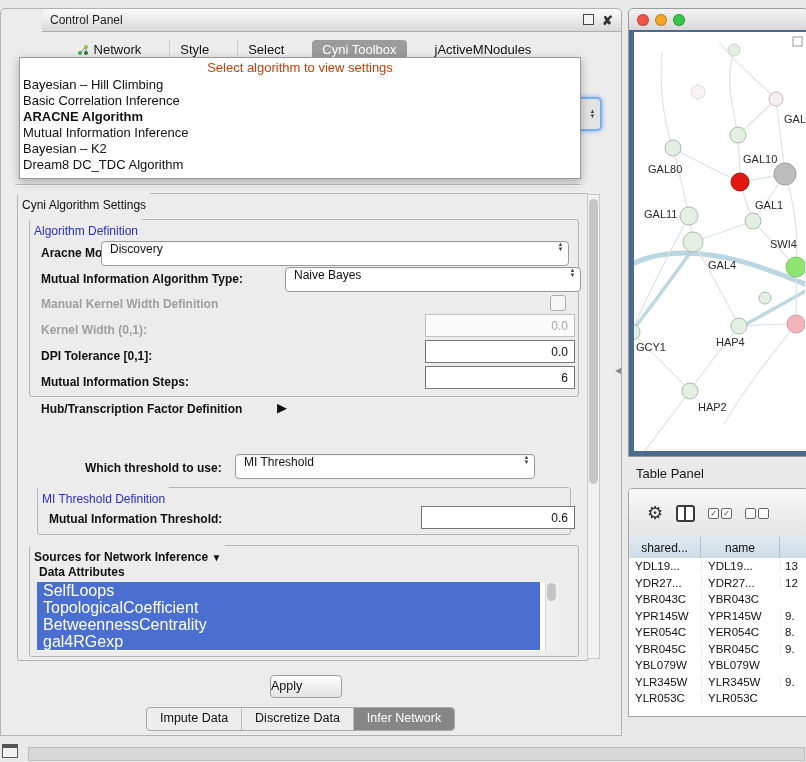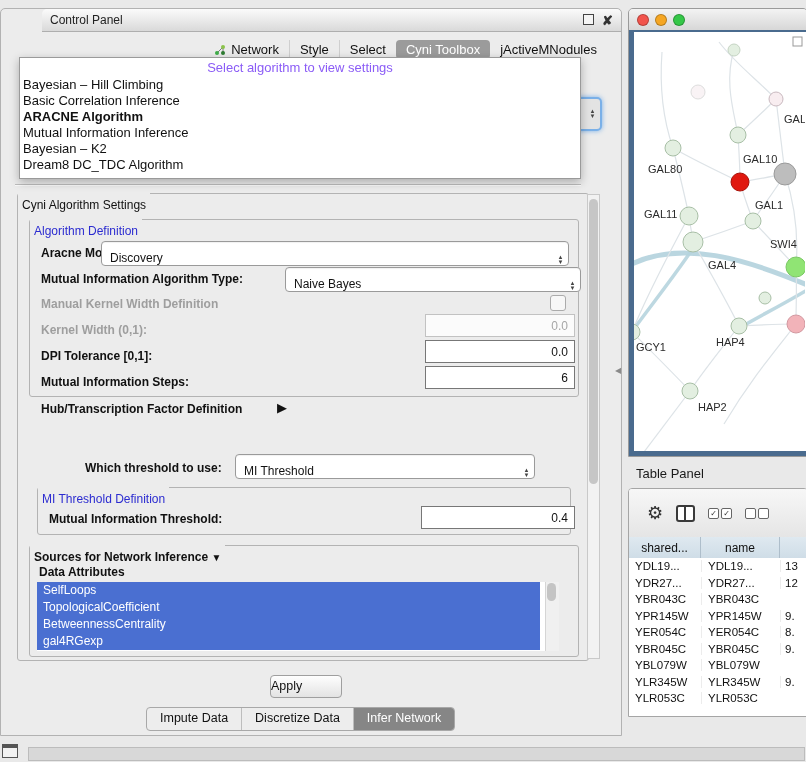--- a/index.html
+++ b/index.html
@@ -16,68 +16,68 @@
   .titlebar{position:absolute;left:0;top:0;right:0;height:22px;
     background:linear-gradient(#fbfbfb,#d9d9d9);border-bottom:1px solid #aeaeae;
     border-radius:5px 5px 0 0;display:flex;align-items:center;padding:0 8px;margin-left:41px;}
   .titlebar .title{flex:1;font-size:12px;color:#222}
   .win-btn{margin-left:8px;color:#333;cursor:default;font-size:11px;line-height:11px}
   .float-box{display:inline-block;width:9px;height:9px;border:1.5px solid #444;background:#f4f4f4}
   .close-x{font-weight:bold;font-size:13px}
 
   
   .tabrow{position:absolute;left:0;right:14px;top:30px;height:21px;display:flex;
-    justify-content:flex-end;align-items:center;font-size:13px;gap:0}
+    justify-content:center;align-items:center;font-size:13px;gap:18px}
   .tab{padding:2px 10px;display:flex;align-items:center;gap:5px;border-left:1px solid #cfcfcf}
   .tab:first-child{border-left:none}
   .tab.selected{background:var(--tab_selected_gray,#9b9b9b);color:#fff;border-radius:4px;border-left:none}
   .tab.selected + .tab{border-left:none}
 
   
   #algo-popup{left:18px;top:48px;width:560px;height:120px;background:#fff;
     border:1px solid #9a9a9a;box-shadow:0 3px 9px rgba(0,0,0,.28);z-index:40;font-size:13px}
-  .popup-placeholder{height:19px;line-height:19px;text-align:center;color:#8b5cf6}
+  .popup-placeholder{height:19px;line-height:19px;text-align:center;color:#c2410c}
   .popup-item{height:16px;line-height:16px;padding-left:3px;color:#111}
   .popup-item.selected{font-weight:bold}
 
   
   #combo-fragment{left:558px;top:88px;width:39px;height:30px;background:#e3e3e3;
     border:2px solid var(--focus_ring,#7ab0e8);border-radius:5px;
     box-shadow:0 0 5px var(--focus_ring,#7ab0e8);z-index:5;display:flex;align-items:center;justify-content:flex-end}
   .etched{border-top:1px solid #bdbdbd;border-bottom:1px solid #fbfbfb;height:0}
 
   
   .group{position:absolute;border:1px solid #b3b3b3;border-radius:3px}
   .group-title{position:absolute;top:-8px;left:0;background:#ececec;padding:12px 4px;
     font-size:12px;white-space:nowrap}
   .group-title.blue{color:var(--accent_blue,#2b2bd0)}
   .group-title.green{color:var(--accent_green,#19c919)}
 
   .flabel{position:absolute;font-weight:bold;font-size:12px;height:14px;line-height:14px;white-space:nowrap}
   .flabel.disabled{color:#9e9e9e}
 
   .combo{position:absolute;height:23px;background:#fff;border:1px solid #9a9a9a;
-    border-radius:4px;display:flex;align-items:flex-end;box-shadow:inset 0 1px 1px rgba(0,0,0,.06)}
+    border-radius:4px;display:flex;align-items:flex-start;box-shadow:inset 0 1px 1px rgba(0,0,0,.06)}
   .combo-text{flex:1;padding-left:8px;font-size:12px;white-space:nowrap;overflow:hidden}
   .combo-arrows{width:15px;display:flex;flex-direction:column;align-items:center;
     justify-content:center;font-size:6px;line-height:5px;color:#444}
 
   .tfield{position:absolute;height:21px;background:#fff;border:1px solid #777;
     display:flex;align-items:center;justify-content:flex-end;padding-right:6px;font-size:12px}
   .tfield.disabled{border-color:#c2c2c2;color:#a6a6a6;background:#fbfbfb}
 
   .checkbox{position:absolute;width:14px;height:14px;border:1px solid #ababab;
     background:#f7f7f7;border-radius:3px}
 
   .tri{position:absolute;font-size:11px;color:#111}
 
   
   #attr-list{position:absolute;left:36px;top:573px;width:522px;height:69px;background:#fff;overflow:hidden}
   .attr-row{height:17px;line-height:17px;background:var(--selection_blue,#4a6fd1);
-    color:#fff;padding-left:6px;font-size:12px;width:503px;box-sizing:border-box}
+    color:#fff;padding-left:6px;font-size:16px;width:503px;box-sizing:border-box}
   .list-scroll{position:absolute;right:0;top:0;width:13px;height:69px;background:#f0f0f0;border-left:1px solid #d5d5d5}
   .list-thumb{position:absolute;left:1px;top:1px;width:9px;height:18px;background:#c4c4c4;border-radius:5px}
 
   #settings-scrollbar{position:absolute;left:586px;top:185px;width:13px;height:465px;
     background:#f2f2f2;border:1px solid #c9c9c9;box-sizing:border-box}
   .scroll-thumb{position:absolute;left:1px;top:4px;width:9px;height:285px;background:#c6c6c6;border-radius:6px}
 
   #apply-btn{position:absolute;left:269px;top:666px;width:70px;height:21px;
     border:1px solid #9f9f9f;border-radius:4px;background:linear-gradient(#fefefe,#e3e3e3);
     text-align:left;line-height:20px;font-size:12.5px}
@@ -245,21 +245,21 @@
         <span>▲</span>
         <span>▼</span>
       </span>
   </div>
 
   <div class="group" style="left:36px;top:478px;width:532px;height:46px">
     <span class="group-title blue">MI Threshold Definition</span>
   </div>
   <span class="flabel" style="left:48px;top:503px">Mutual Information Threshold:</span>
   <div class="tfield" style="left:420px;top:497px;width:146px">
-    <span>0.4</span>
+    <span>0.6</span>
   </div>
 
   <div class="group" style="left:28px;top:536px;width:548px;height:110px">
     <span class="group-title" style="font-weight:bold">
       <span>Sources for Network Inference</span>
       <span style="font-size:10px">▼</span>
     </span>
   </div>
   <span class="flabel" style="left:38px;top:556px">Data Attributes</span>
 

